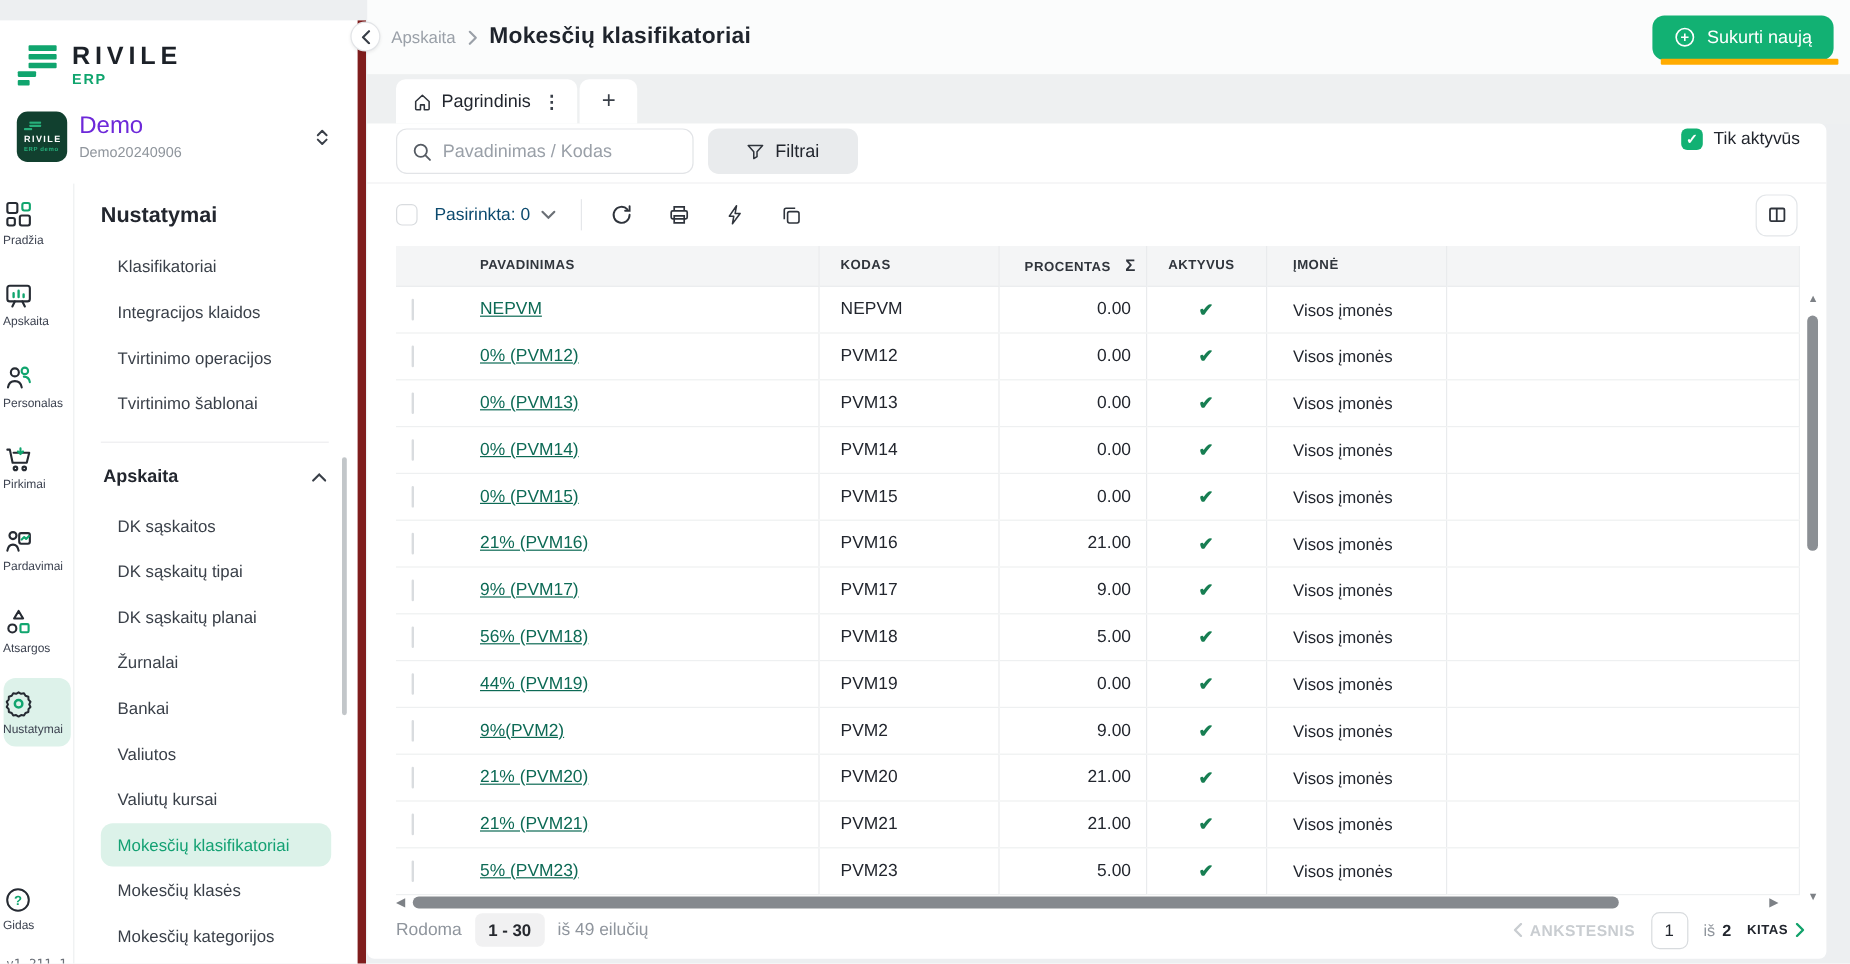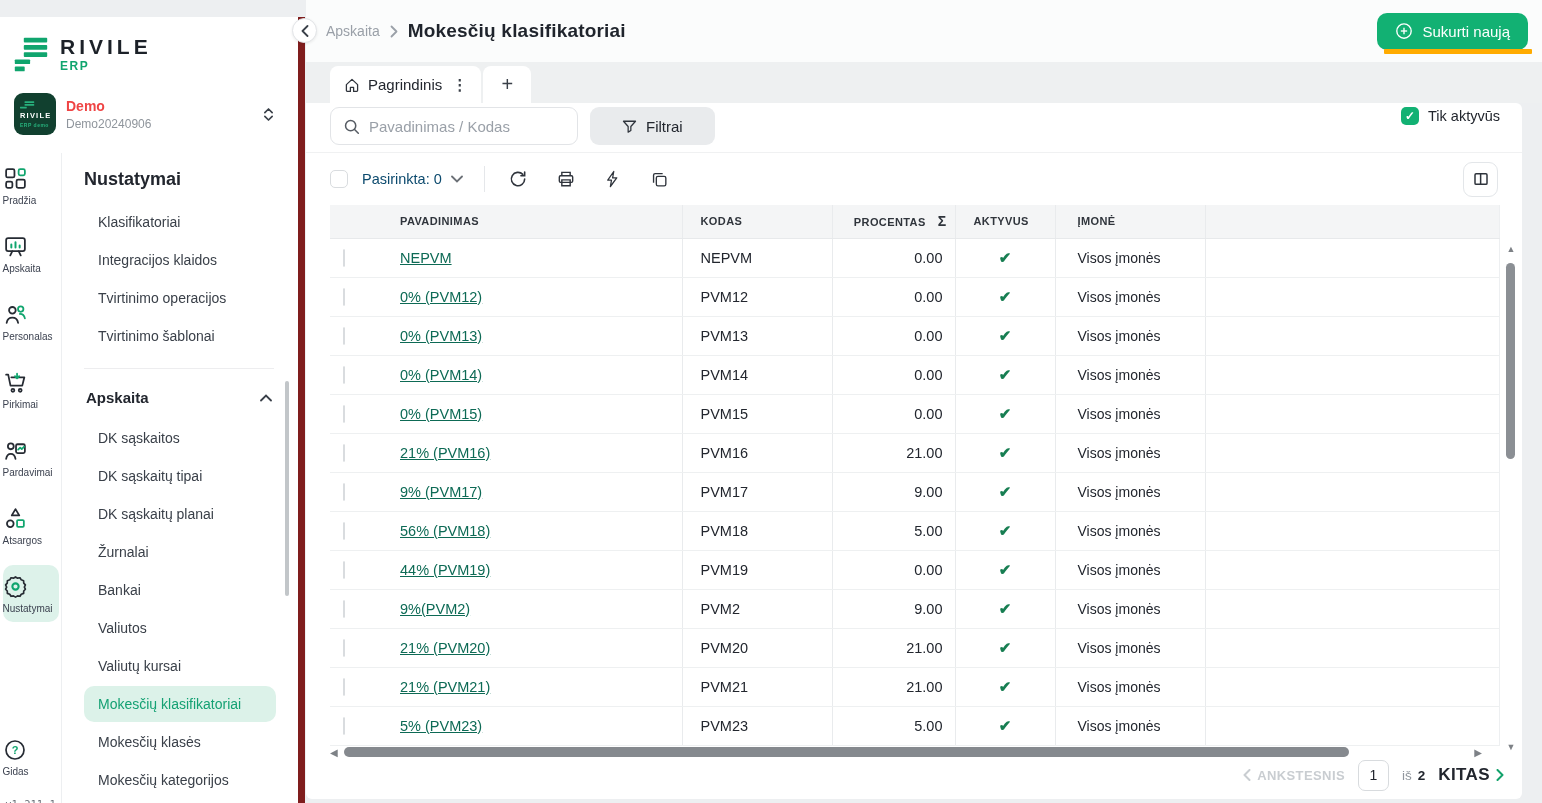--- a/index.html
+++ b/index.html
@@ -15,21 +15,21 @@
   
   .sidebar { position:absolute; left:0; top:17px; width:305px; height:803px; background:#fff; border-right:7px solid #7f1d1d; z-index:2; display:flex; flex-direction:column; }
   .sb-top { padding:16px 14px 8px 12px; }
   .logo-row { display:flex; align-items:center; gap:10px; height:42px; }
   .logo-text .nm { font-size:21px; font-weight:bold; letter-spacing:4px; color:#1c2128; line-height:1; }
   .logo-text .sub { font-size:12px; font-weight:bold; letter-spacing:1.5px; color:#10A56E; margin-top:2px; }
   .company-row { display:flex; align-items:center; gap:10px; margin-top:18px; padding-left:2px; }
   .company-avatar { width:42px; height:42px; border-radius:9px; background:#11402f; display:flex; flex-direction:column; align-items:flex-start; justify-content:center; padding-left:6px; gap:2px; }
   .company-avatar .mini-name { color:#fff; font-size:7.5px; font-weight:bold; letter-spacing:1.2px; }
   .company-avatar .mini-sub { color:#27b07c; font-size:5px; font-weight:bold; letter-spacing:.5px; }
-  .company-meta .nm { font-size:14px; font-weight:bold; color:#ef4444; }
+  .company-meta .nm { font-size:20px; font-weight:normal; color:#6d28d9; }
   .company-meta .cd { font-size:12px; color:#8f959c; margin-top:3px; }
   .updown { margin-left:auto; padding-right:10px; }
 
   .sb-body { flex:1; display:flex; min-height:0; margin-top:10px; }
   .rail { width:62px; border-right:1px solid #edeff1; display:flex; flex-direction:column; align-items:center; padding-top:4px; }
   .rail-item { width:56px; height:57px; margin-bottom:11px; border-radius:10px; display:flex; flex-direction:column; align-items:flex-start; justify-content:center; gap:4px; cursor:pointer; }
   .rail-item .lbl { font-size:10px; color:#3c4250; }
   .rail-item.active { background:#ddf2ea; }
   .rail-bottom { margin-top:auto; display:flex; flex-direction:column; align-items:center; padding-bottom:10px; }
   .rail-version { font-size:10.5px; color:#6d727a; margin-top:16px; font-family:"DejaVu Sans Mono", monospace; }
@@ -106,21 +106,21 @@
   .foot-row { position:absolute; bottom:0; left:0; right:0; height:44px; display:flex; align-items:center; padding:0 18px 4px 24px; }
   .foot-left { display:flex; align-items:center; gap:11px; }
   .foot-muted { font-size:14.5px; color:#8f959d; }
   .range-pill { background:#f1f1f2; border-radius:6px; padding:6px 11px; font-size:14px; font-weight:bold; color:#26292f; }
   .foot-right { margin-left:auto; display:flex; align-items:center; gap:13px; }
   .prev-btn { display:flex; align-items:center; gap:6px; font-size:13px; font-weight:bold; letter-spacing:.4px; color:#c9cdd1; background:none; border:none; font-family:inherit; cursor:default; }
   .page-box { width:31px; height:31px; border:1px solid #d8dbde; border-radius:7px; display:flex; align-items:center; justify-content:center; font-size:14px; color:#22262e; }
   .of-group { display:flex; align-items:center; gap:6px; font-size:13.5px; }
   .of-group .of { color:#90969d; }
   .of-group .tot { font-weight:bold; color:#22262e; }
-  .next-btn { display:flex; align-items:center; gap:6px; font-size:17px; font-weight:bold; letter-spacing:.4px; color:#22262e; background:none; border:none; font-family:inherit; cursor:pointer; }
+  .next-btn { display:flex; align-items:center; gap:6px; font-size:11px; font-weight:bold; letter-spacing:.4px; color:#22262e; background:none; border:none; font-family:inherit; cursor:pointer; }
 </style>
 </head>
 <body>
 
 <aside class="sidebar">
   <div class="sb-top">
     <div class="logo-row">
       <span>
         <svg width="38" height="36" viewBox="0 0 40 40">
           <g fill="#10A56E">
@@ -557,20 +557,25 @@
       <span class="vthumb"></span>
       <span class="varrow" style="bottom:0;">▼</span>
     </div>
     <div class="hscroll">
       <span class="harrow" style="left:0;">◀</span>
       <span class="hthumb"></span>
       <span class="harrow" style="right:0;">▶</span>
     </div>
 
     <div class="foot-row">
+      <div class="foot-left">
+        <span class="foot-muted">Rodoma</span>
+        <span class="range-pill">1 - 30</span>
+        <span class="foot-muted">iš 49 eilučių</span>
+      </div>
       <div class="foot-right">
         <button class="prev-btn">
           <svg width="8" height="12" viewBox="0 0 8 12" fill="none" stroke="#c9cdd1" stroke-width="2" stroke-linecap="round" stroke-linejoin="round">
               <path d="M6.5 1 1.5 6l5 5"></path>
             </svg>
           <span>ANKSTESNIS</span>
         </button>
         <span class="page-box">1</span>
         <span class="of-group">
           <span class="of">iš</span>

